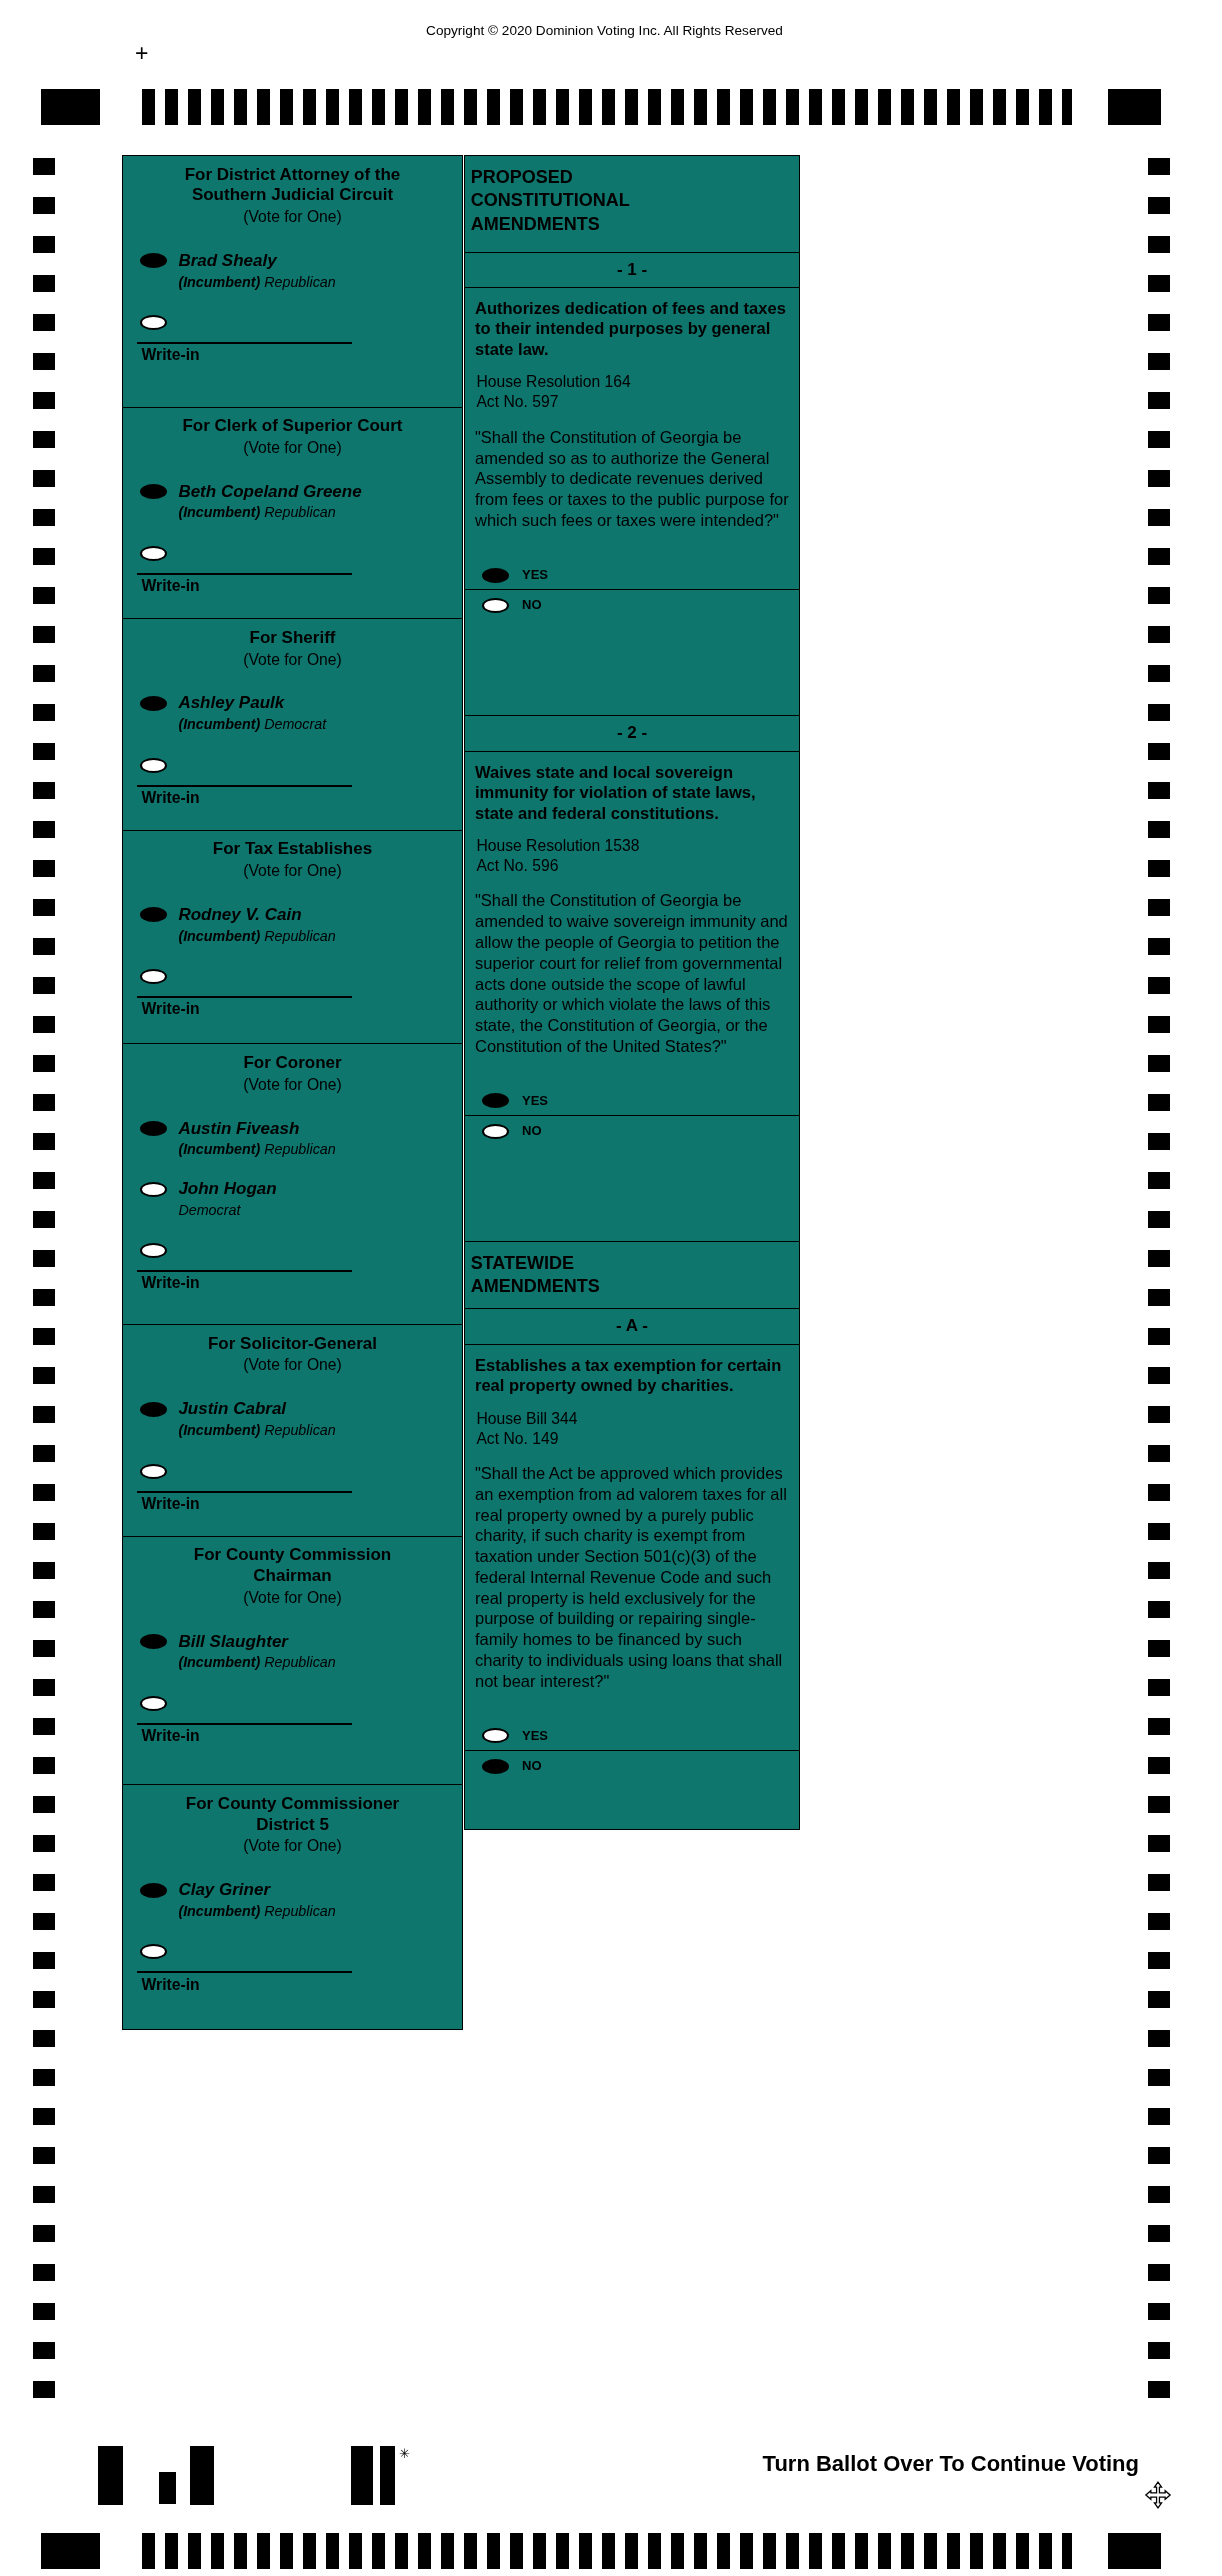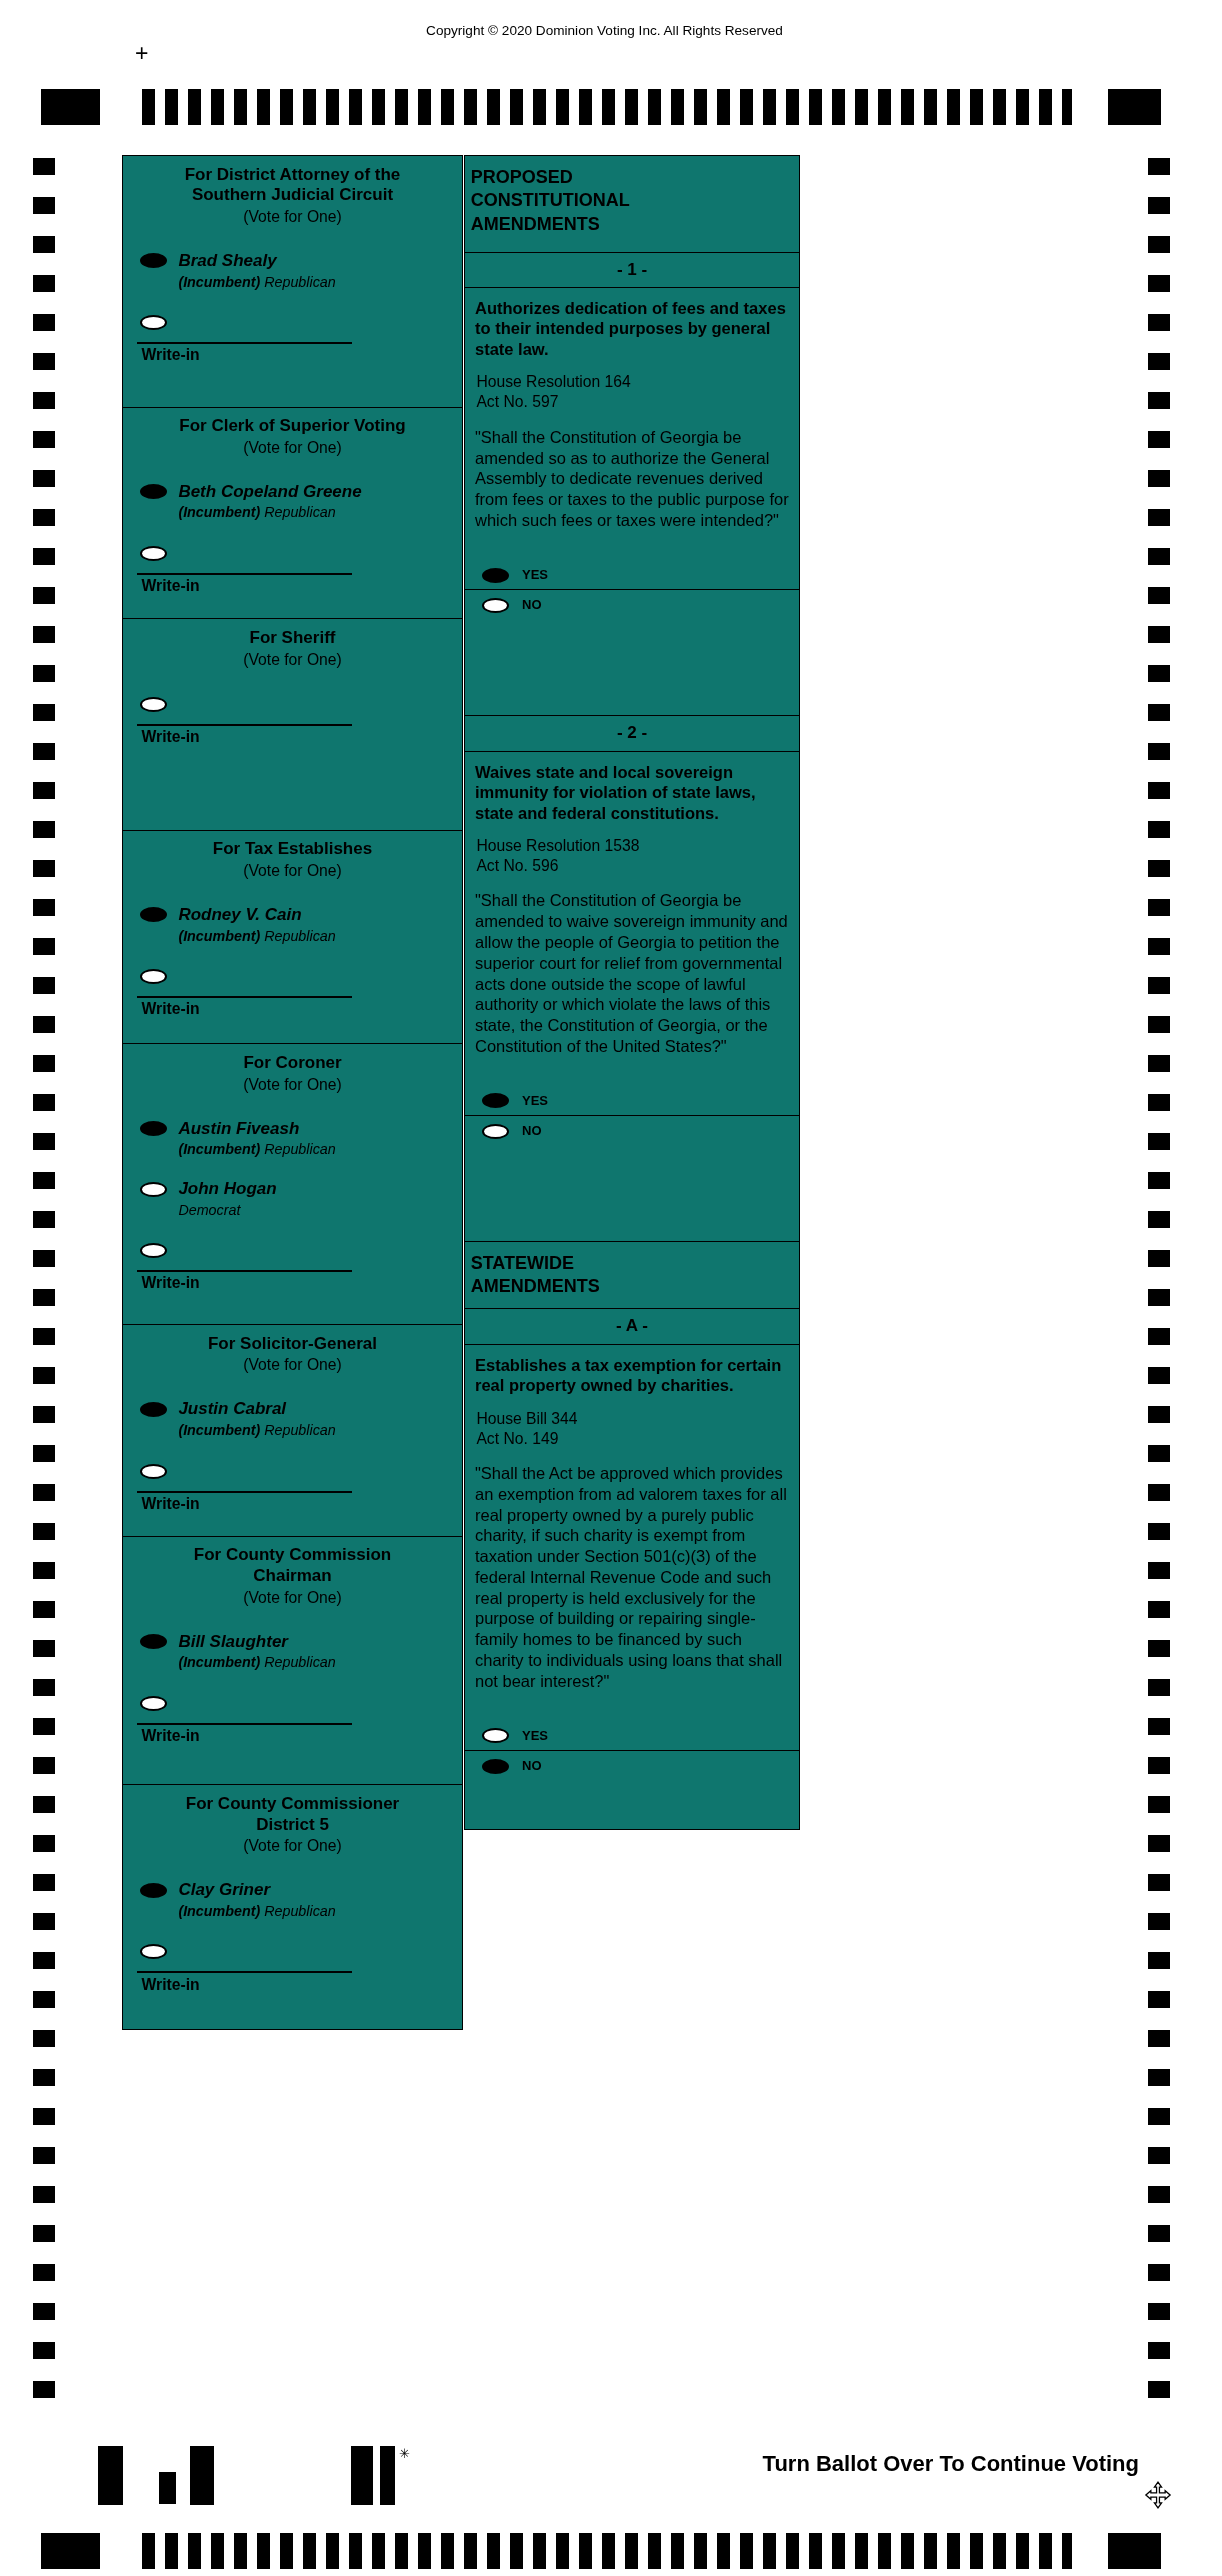--- a/index.html
+++ b/index.html
@@ -80,39 +80,46 @@
         </div>
       </div>
       <div class="writein-oval-row">
         <span class="oval"></span>
       </div>
       <div class="writein-rule"></div>
       <div class="writein-label">Write-in</div>
     </section>
 
     <section class="box" style="min-height:213px;">
-      <h2 class="contest-title">For Clerk of Superior Voting</h2>
+      <h2 class="contest-title">For Clerk of Superior Court</h2>
       <div class="vote-for">(Vote for One)</div>
       <div class="candidate">
         <span class="oval filled"></span>
         <div>
           <div class="cand-name">Beth Copeland Greene</div>
           <div class="cand-detail"><b>(Incumbent)</b> <span>Republican</span></div>
         </div>
       </div>
       <div class="writein-oval-row">
         <span class="oval"></span>
       </div>
       <div class="writein-rule"></div>
       <div class="writein-label">Write-in</div>
     </section>
 
     <section class="box" style="min-height:213px;">
       <h2 class="contest-title">For Sheriff</h2>
       <div class="vote-for">(Vote for One)</div>
+      <div class="candidate">
+        <span class="oval filled"></span>
+        <div>
+          <div class="cand-name">Ashley Paulk</div>
+          <div class="cand-detail"><b>(Incumbent)</b> <span>Democrat</span></div>
+        </div>
+      </div>
       <div class="writein-oval-row">
         <span class="oval"></span>
       </div>
       <div class="writein-rule"></div>
       <div class="writein-label">Write-in</div>
     </section>
 
     <section class="box" style="min-height:215px;">
       <h2 class="contest-title">For Tax Establishes</h2>
       <div class="vote-for">(Vote for One)</div>

